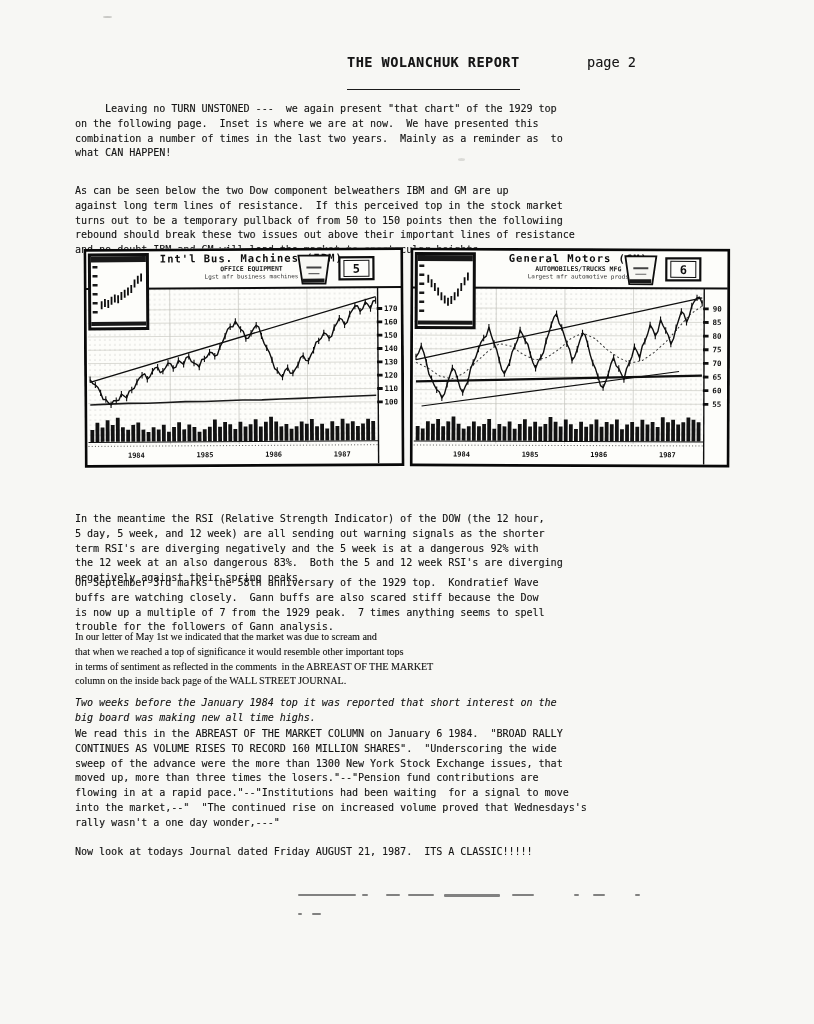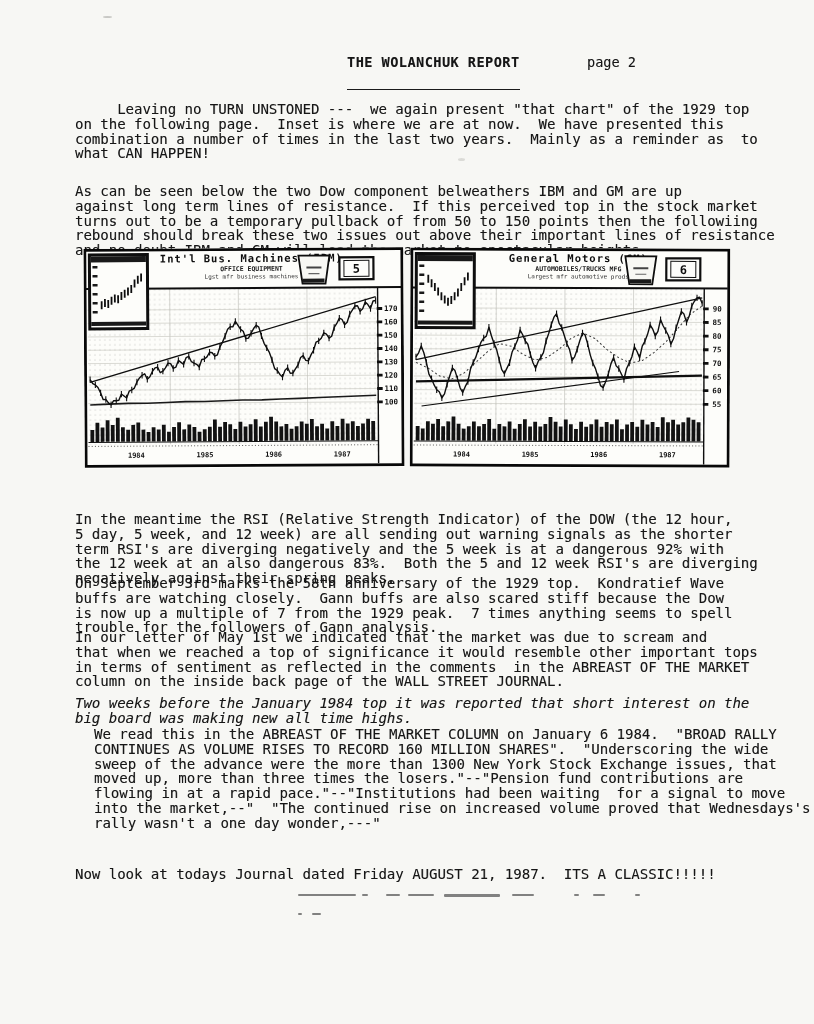--- a/index.html
+++ b/index.html
@@ -11,31 +11,31 @@
     font-family:"DejaVu Sans Mono", monospace;
     color:#161616;
   }
   .doc-header{position:absolute;top:54px;left:0;width:100%;height:22px;font-size:13.5px;}
   .report-title{position:absolute;left:347px;font-weight:bold;letter-spacing:0.5px;
     border-bottom:1.6px solid #1b1b1b;padding-bottom:19px;
     text-shadow:0.3px 0.3px 0 rgba(0,0,0,0.35);}
   .page-number{position:absolute;left:577px;text-shadow:0.3px 0.3px 0 rgba(0,0,0,0.3);margin-left:10px;}
   .para{
     position:absolute;left:75px;white-space:pre;
-    font-size:14px;line-height:14.8px;
+    font-size:10px;line-height:14.8px;
     text-shadow:0.3px 0.3px 0 rgba(0,0,0,0.33);
   }
   #para-1{top:102px;}
   #para-2{top:176px;margin-top:8px;}
   #para-3{top:512px;}
   #para-4{top:564px;margin-top:12px;}
-  #para-5{top:630px;}
+  #para-5{top:630px;font-family:Liberation Serif, serif;}
   #para-6{top:696px;font-style:italic;}
-  #para-7{top:727px;margin-left:19px;}
-  #closing-line{top:867px;}
+  #para-7{top:727px;}
+  #closing-line{top:845px;}
   .charts-row{position:absolute;top:248px;left:84px;display:flex;gap:6px;}
   .chart-box{filter:contrast(1.02);}
   .chart-box.left{transform:rotate(-0.35deg);}
   .chart-box.right{transform:rotate(0.2deg);}
   .smudge-row{position:absolute;top:894px;left:298px;width:360px;height:4px;}
   .smudge-row i{display:inline-block;vertical-align:top;background:#5a5a5a;height:2px;border-radius:1px;opacity:0.75;}
   .smudge-row i:nth-child(1){width:58px;margin-right:6px;}
   .smudge-row i:nth-child(2){width:6px;margin-right:18px;height:1.5px;}
   .smudge-row i:nth-child(3){width:14px;margin-right:8px;height:1.5px;}
   .smudge-row i:nth-child(4){width:26px;margin-right:10px;}

